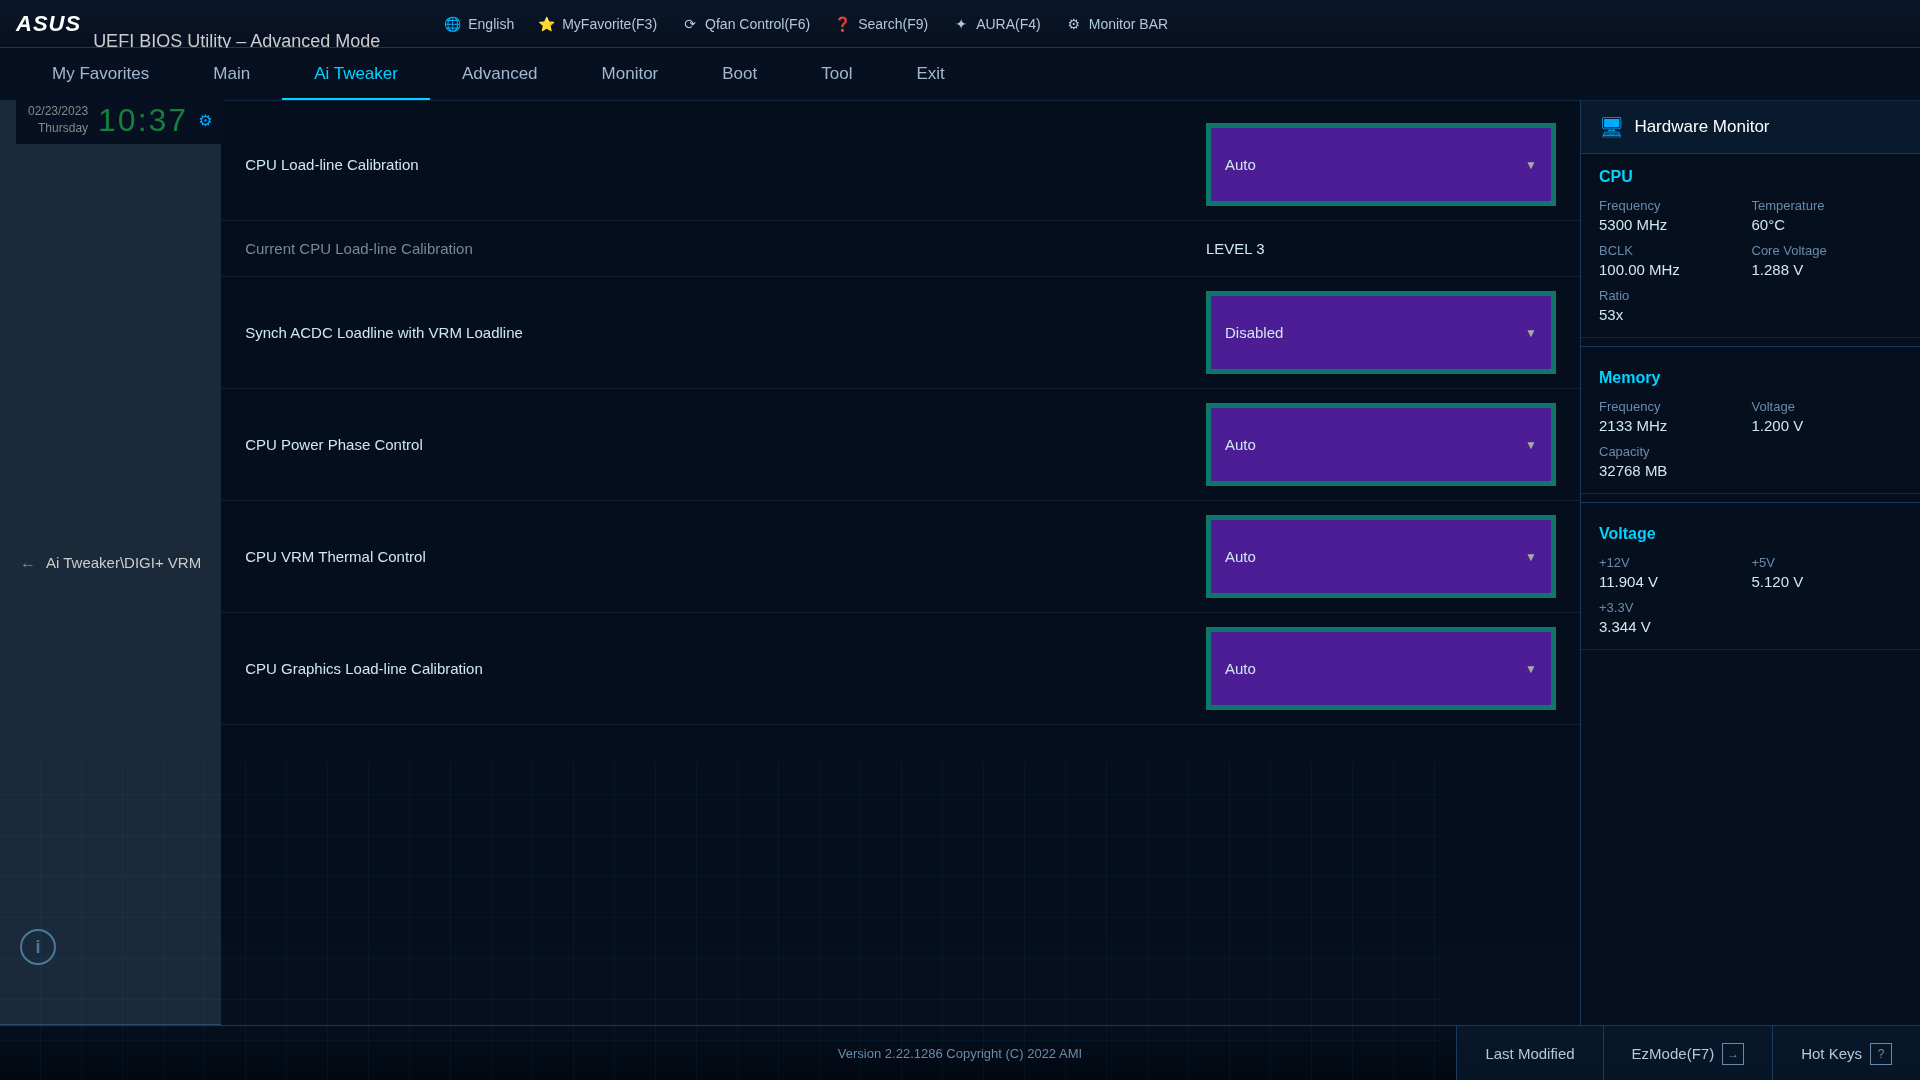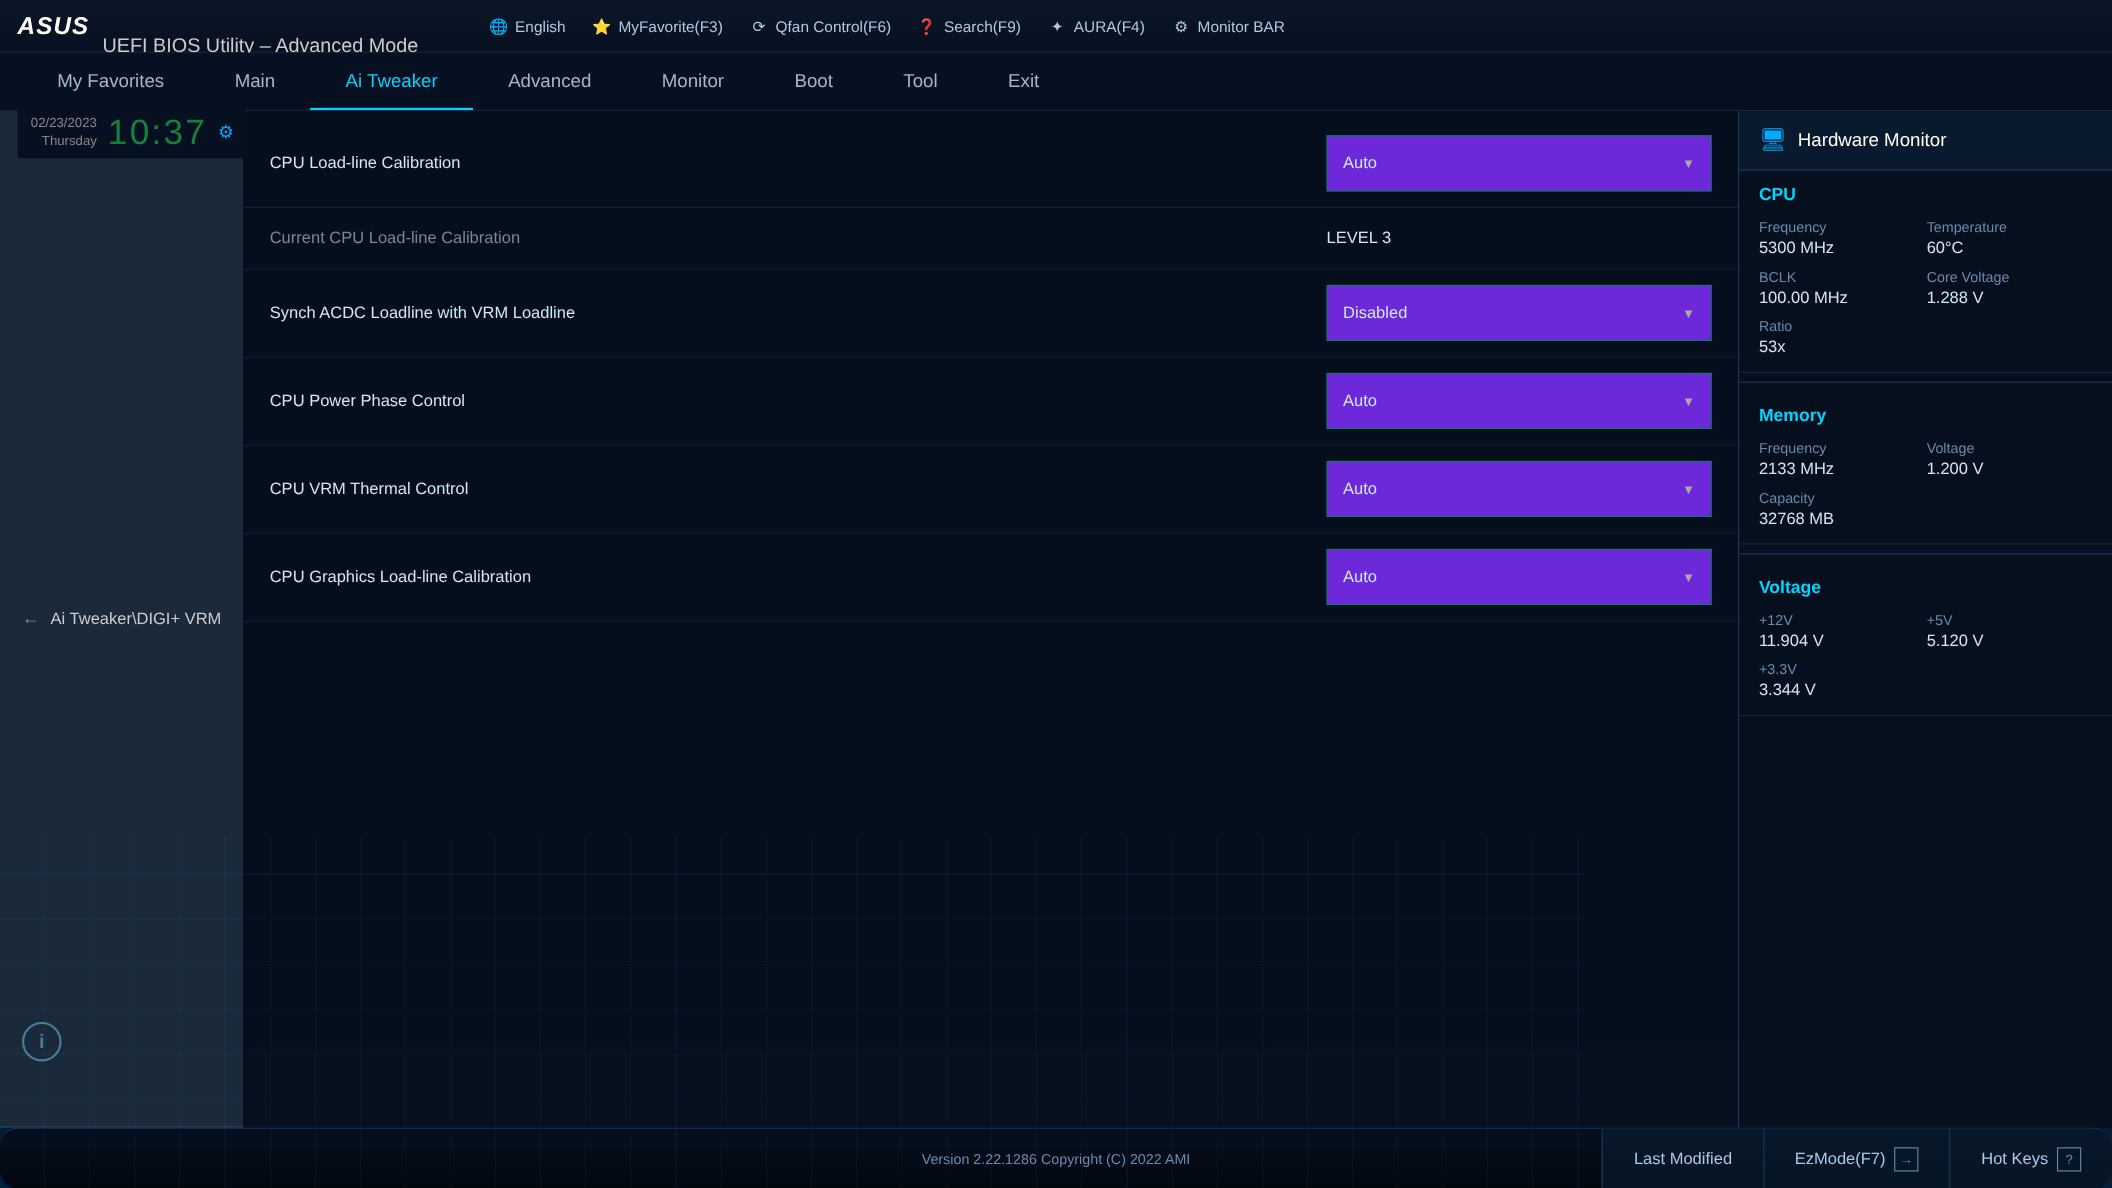--- a/index.html
+++ b/index.html
@@ -204,25 +204,25 @@
     .setting-label.muted {
       color: #778899;
     }
     .setting-value-text {
       color: #d0e8f0;
       font-size: 15px;
       min-width: 350px;
     }
     .setting-dropdown {
       min-width: 350px;
-      background: #6d28d9;
-      border: 1px solid #0f766e;
+      background: #4c1d95;
+      border: 5px solid #0f766e;
       color: #d0e8f0;
       font-size: 15px;
-      padding: 16px 14px;
+      padding: 28px 14px;
       display: flex;
       align-items: center;
       justify-content: space-between;
       cursor: pointer;
       position: relative;
     }
     .dropdown-arrow {
       color: #aaa;
       font-size: 12px;
     }
@@ -313,21 +313,20 @@
     
     .footer {
       position: relative;
       z-index: 10;
       height: 56px;
       background: linear-gradient(to bottom, #050f1e, #020810);
       border-top: 1px solid #1a3a5c;
       display: flex;
       align-items: center;
       justify-content: center;
-      border-radius: 17px;
     }
     .footer-center {
       color: #6a8aaa;
       font-size: 13px;
       flex: 1;
       text-align: center;
     }
     .footer-right {
       display: flex;
       align-items: center;

